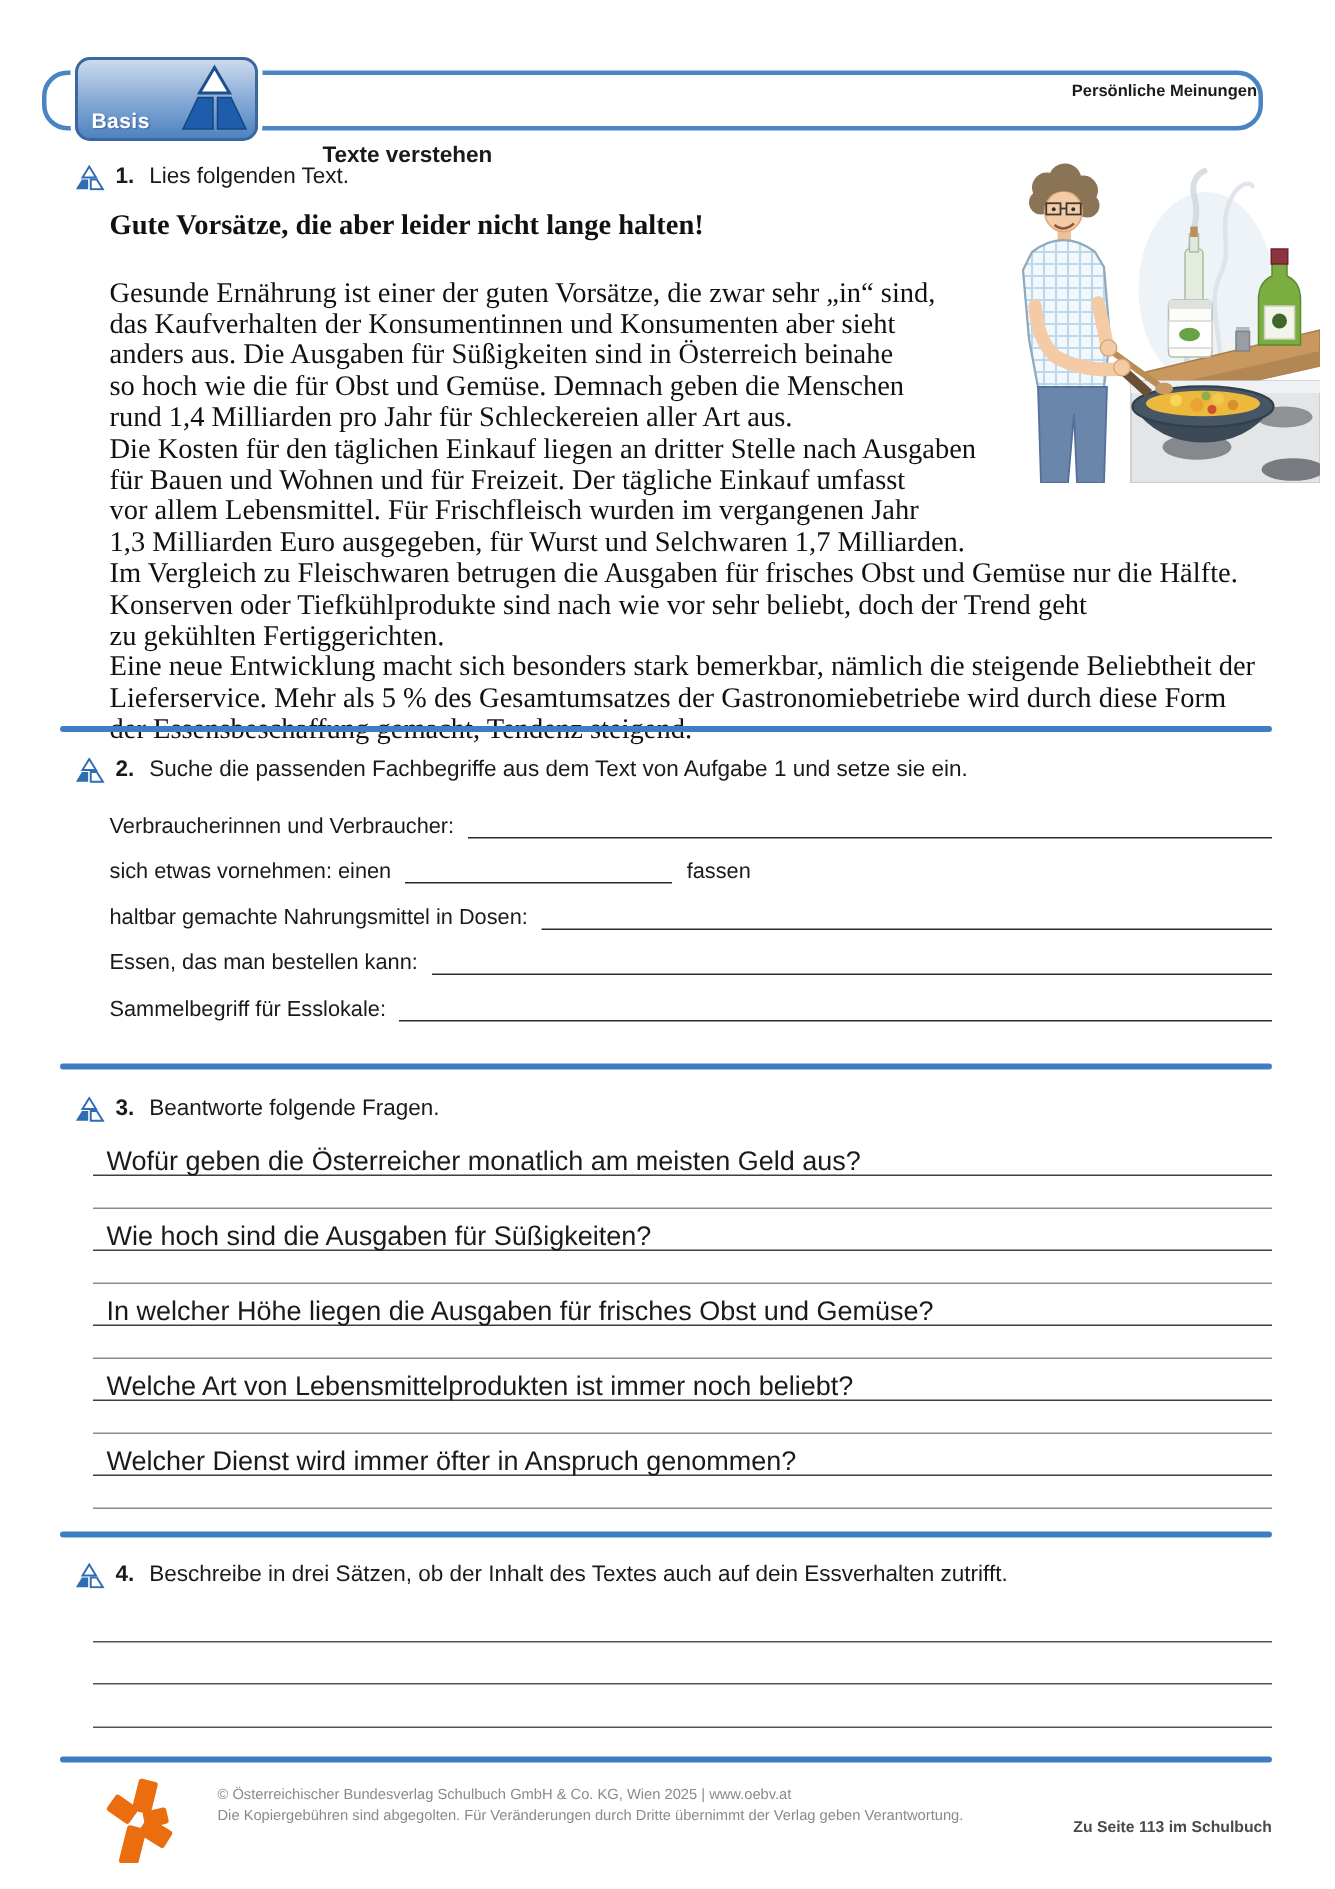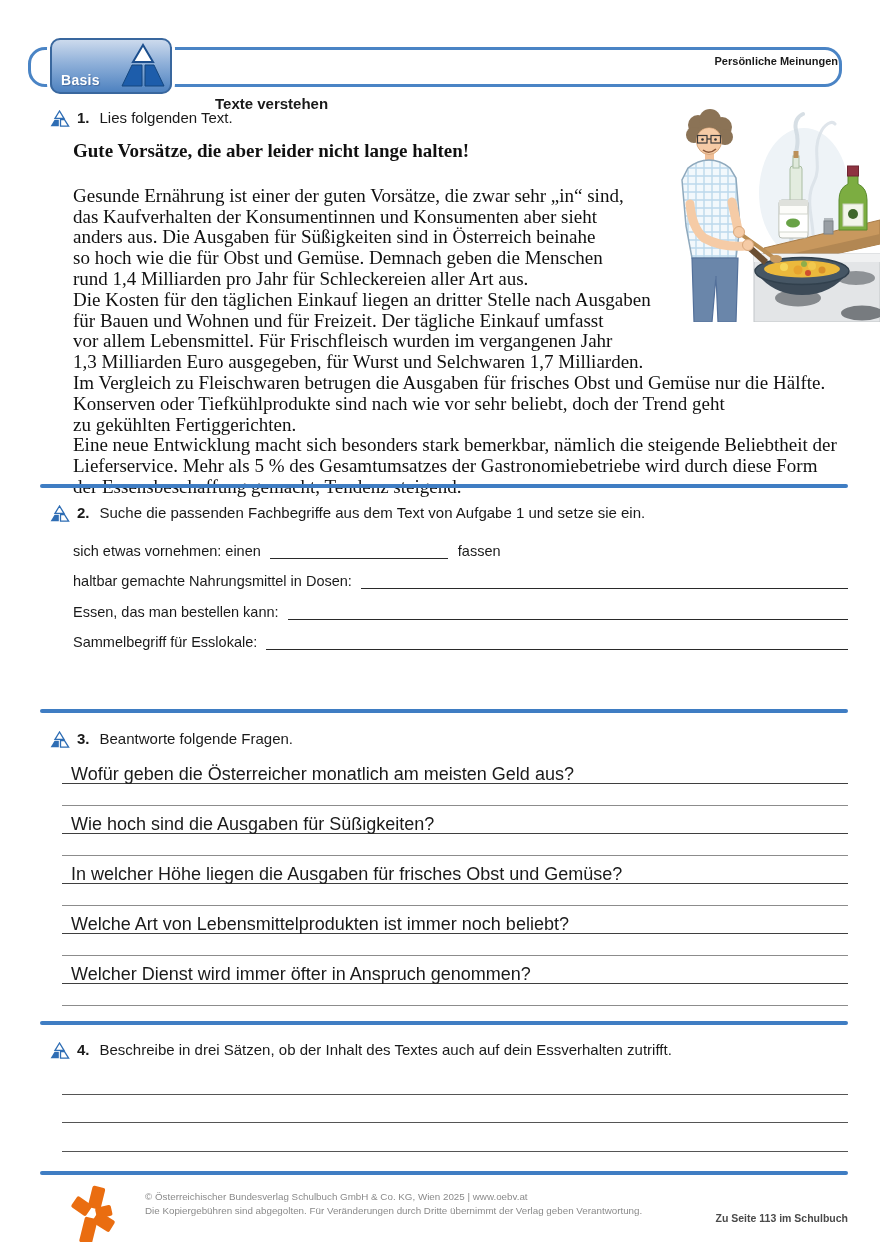--- a/index.html
+++ b/index.html
@@ -208,20 +208,24 @@
         <polygon points="6.6,9.7 10.8,9.7 10.8,16.2 2.6,16.2" fill="#2e6db4"></polygon>
         <polygon points="12.5,9.7 16.5,9.7 20.6,16.2 12.5,16.2" fill="#ffffff" stroke="#2e6db4" stroke-width="1.3"></polygon>
       </svg>
     </span>
     <span class="task-num">2.</span>
     <span>Suche die passenden Fachbegriffe aus dem Text von Aufgabe 1 und setze sie ein.</span>
   </div>
 
   <div class="t2-items">
     <div class="t2-row">
+      <span class="t2-label">Verbraucherinnen und Verbraucher:</span>
+      <span class="t2-blank"></span>
+    </div>
+    <div class="t2-row">
       <span class="t2-label">sich etwas vornehmen: einen</span>
       <span class="t2-blank short"></span>
       <span class="t2-post">fassen</span>
     </div>
     <div class="t2-row">
       <span class="t2-label">haltbar gemachte Nahrungsmittel in Dosen:</span>
       <span class="t2-blank"></span>
     </div>
     <div class="t2-row">
       <span class="t2-label">Essen, das man bestellen kann:</span>

